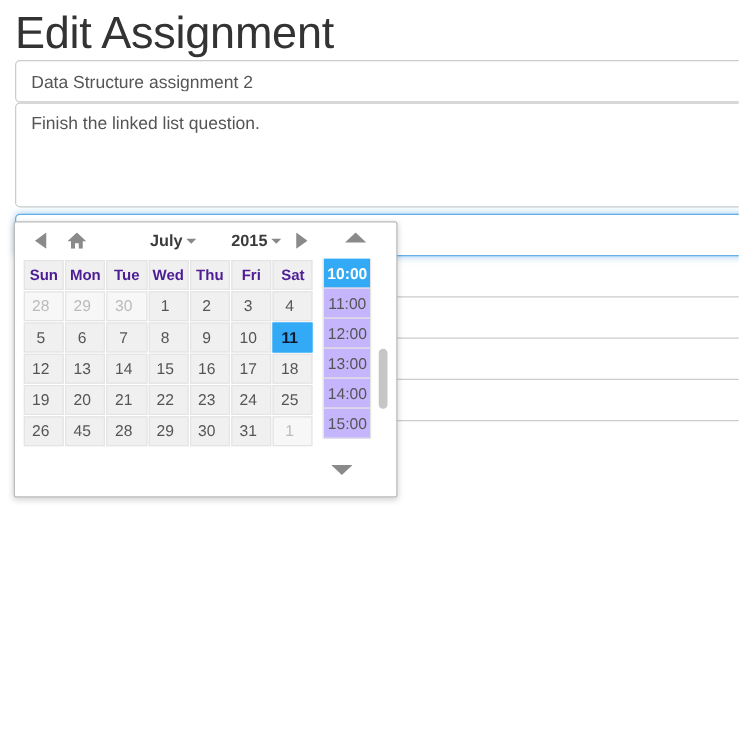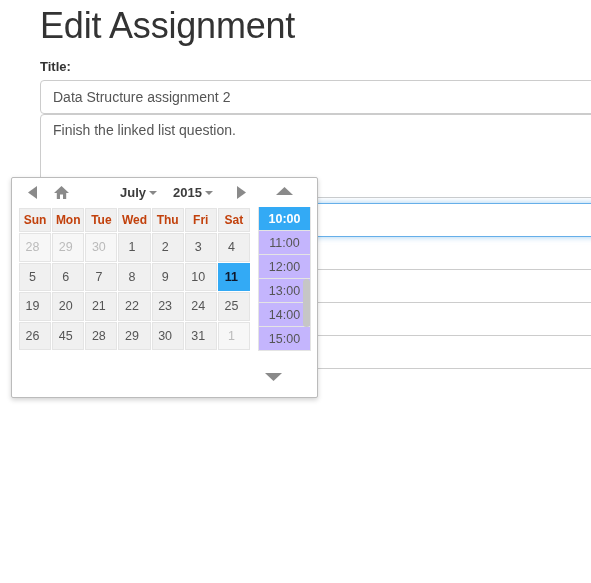--- a/index.html
+++ b/index.html
@@ -9,21 +9,20 @@
     background: #ffffff;
     font-family: "Liberation Sans", sans-serif;
     overflow: hidden;
   }
 
   .page {
     position: relative;
     width: 591px;
     height: 583px;
     overflow: hidden;
-    padding-left: 28px;
   }
 
   .page-title {
     font-size: 36px;
     font-weight: normal;
     color: #333333;
     margin: 0;
     padding: 4px 0 0 12px;
     line-height: 44px;
     letter-spacing: -0.2px;
@@ -126,21 +125,21 @@
   .dp-prev { margin-left: 4px; }
   .dp-home { margin-left: 6px; }
 
   .dp-switchers {
     position: absolute;
     left: 108px;
     top: 0;
     height: 29px;
     display: flex;
     align-items: center;
-    gap: 16px;
+    gap: 28px;
     justify-content: center;
   }
   .dp-switch {
     font-size: 13px;
     font-weight: bold;
     color: #3c3c3c;
     cursor: pointer;
     white-space: nowrap;
   }
   .dp-caret {
@@ -162,21 +161,21 @@
 
   table.dp-cal {
     border-collapse: separate;
     border-spacing: 1px;
     width: 235px;
     table-layout: fixed;
   }
   table.dp-cal th {
     font-size: 12px;
     font-weight: bold;
-    color: #c2410c;
+    color: #4c1d95;
     background: #f0f0f0;
     border: 1px solid #e4e4e4;
     height: 24px;
     text-align: center;
     font-family: "Liberation Sans", sans-serif;
   }
   table.dp-cal td {
     font-size: 12.5px;
     color: #555555;
     background: #f0f0f0;
@@ -200,21 +199,21 @@
 
   .dp-timewrap {
     margin-left: 7px;
     width: 53px;
     position: relative;
   }
   .dp-times {
     border: 1px solid #e4e4e4;
     border-top: none;
     border-bottom: none;
-    width: 53px;
+    width: 39px;
     overflow: hidden;
     position: relative;
   }
   .dp-time {
     height: 25px;
     line-height: 25px;
     text-align: center;
     font-size: 12.5px;
     color: #555555;
     background: #c4b5fd;
@@ -246,21 +245,20 @@
     cursor: pointer;
   }
 </style>
 </head>
 <body>
 
 <div class="page">
 
   <h1 class="page-title">Edit Assignment</h1>
 
-  <label class="field-label">Title:</label>
   <input class="form-control" type="text" value="Data Structure assignment 2" style="">
 
   <textarea class="form-control textarea" style="">Finish the linked list question.</textarea>
 
   <label class="field-label" style="visibility:hidden;height:0;margin:0;overflow:hidden;">Start submission time:</label>
   <div style="height:5px"></div>
   <input class="form-control focused" type="text" value="2015-07-01 15:02:00" style="">
 
   <label class="field-label">End submission time:</label>
   <input class="form-control" type="text" value="2015-07-31 15:02:00" style="">
@@ -326,20 +324,29 @@
               <td>4</td>
             </tr>
             <tr>
               <td>5</td>
               <td>6</td>
               <td>7</td>
               <td>8</td>
               <td>9</td>
               <td>10</td>
               <td class="active">11</td>
+            </tr>
+            <tr>
+              <td>12</td>
+              <td>13</td>
+              <td>14</td>
+              <td>15</td>
+              <td>16</td>
+              <td>17</td>
+              <td>18</td>
             </tr>
             <tr>
               <td>19</td>
               <td>20</td>
               <td>21</td>
               <td>22</td>
               <td>23</td>
               <td>24</td>
               <td>25</td>
             </tr>

